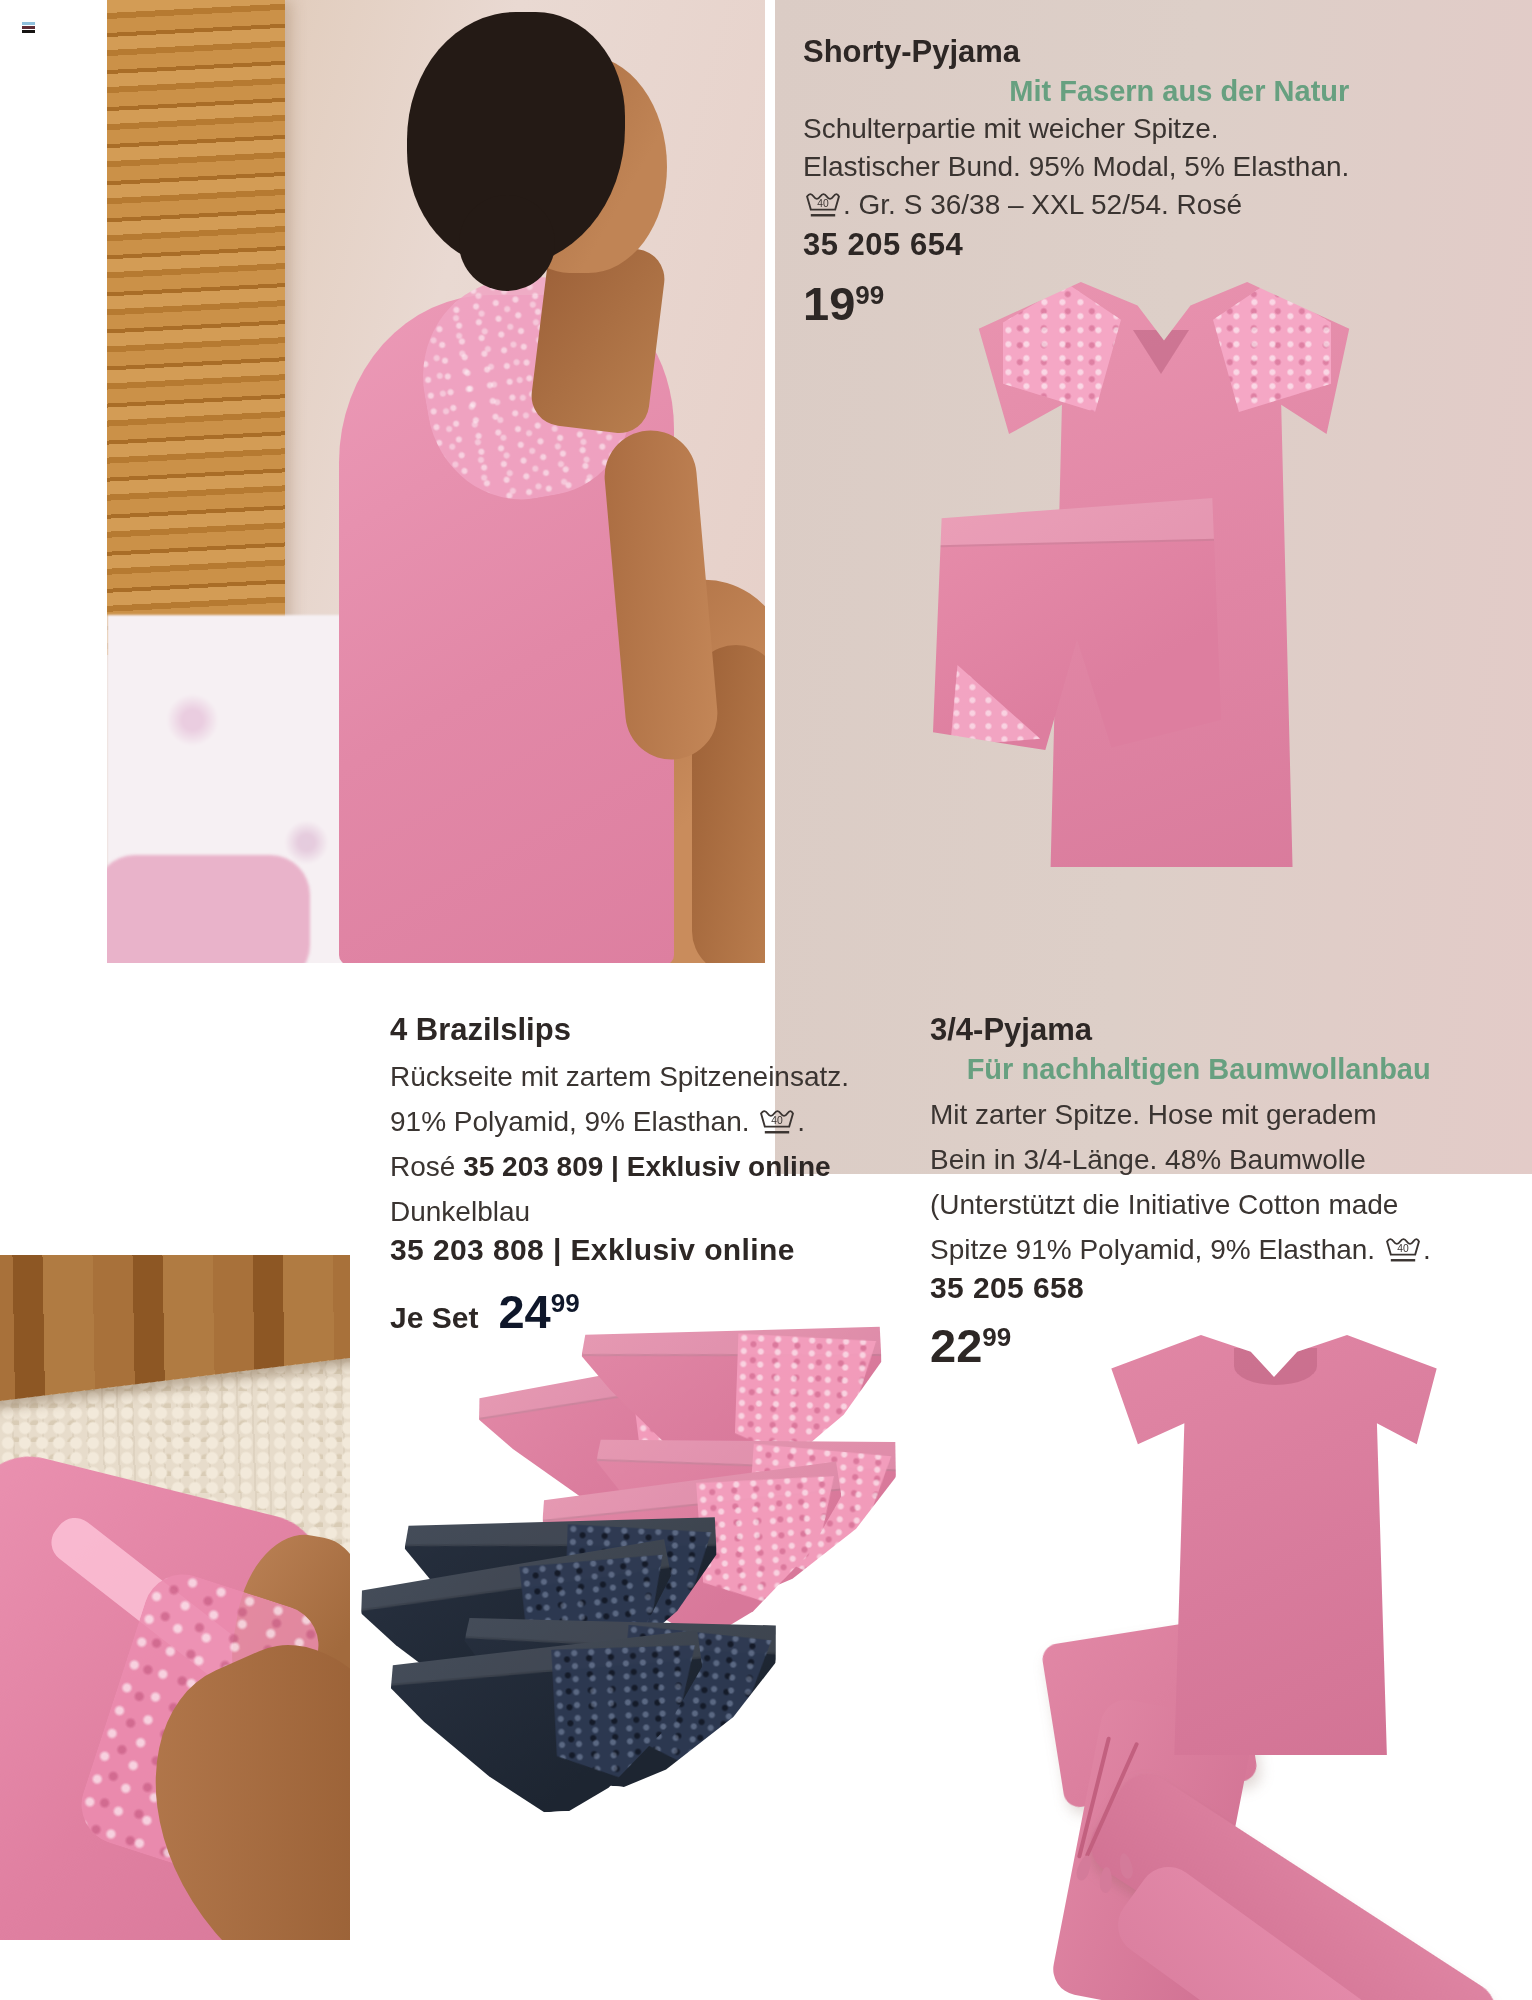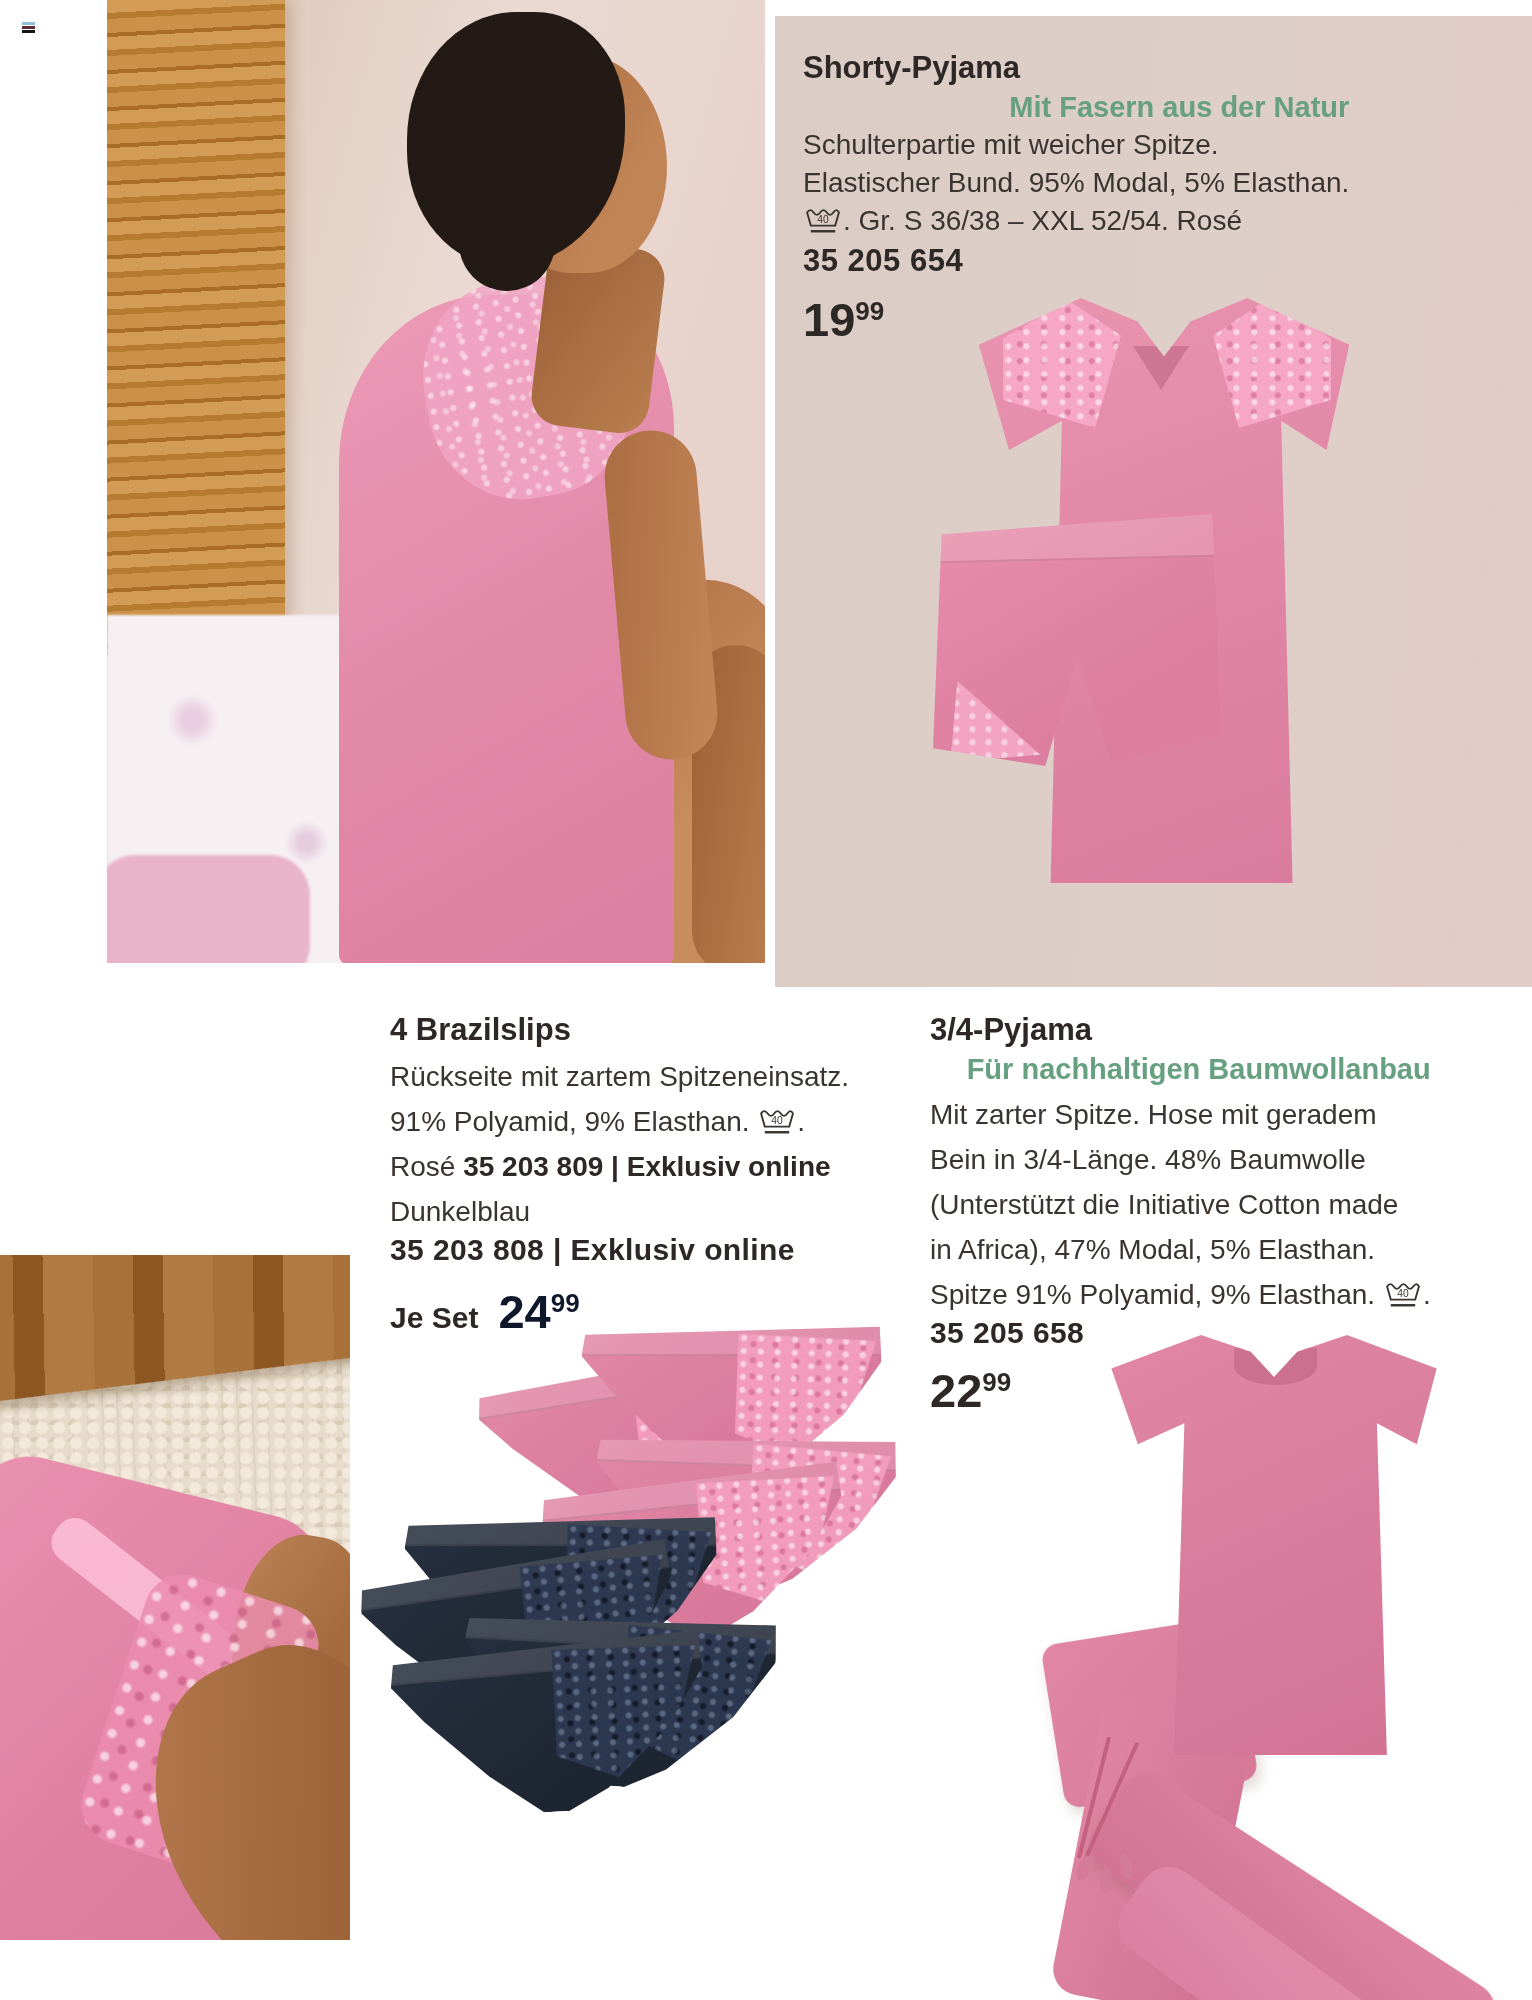--- a/index.html
+++ b/index.html
@@ -45,22 +45,22 @@
                      radial-gradient(circle at 70% 60%,rgba(255,255,255,.4) 2px,transparent 4px);
     background-size:20px 16px,26px 18px;border-radius:45%;}
   .pm-arm{position:absolute;left:508px;top:430px;width:92px;height:330px;transform:rotate(-5deg);
     background:linear-gradient(100deg,#aa6c41,#c48758);border-radius:46px;}
   .pm-knee{position:absolute;left:436px;top:575px;width:255px;height:410px;transform:rotate(16deg);
     background:linear-gradient(115deg,#a96b40,#c98c5c 60%);border-radius:50% 50% 22% 22%;}
   .pm-shin{position:absolute;left:585px;top:645px;width:88px;height:330px;
     background:linear-gradient(100deg,#9c6036,#bd8050);border-radius:44px;}
 
   
-  .panel{left:775px;top:0;width:757px;height:971px;
-    background:linear-gradient(95deg,#dbccc5 0%,#ddcfc8 50%,#e3cbc8 100%);margin-top:16px;}
+  .panel{left:775px;top:0;width:757px;height:1174px;
+    background:linear-gradient(95deg,#dbccc5 0%,#ddcfc8 50%,#e3cbc8 100%);}
   .panel-text{position:absolute;left:28px;top:32px;white-space:nowrap;}
   .p-title{font-size:31px;font-weight:bold;color:#2d2725;line-height:40px;}
   .p-eco{font-size:29px;font-weight:bold;color:#67a080;line-height:38px;text-align:right;}
   .p-body{font-size:28px;line-height:38px;color:#3a3431;}
   .p-num{font-size:31px;font-weight:bold;color:#2d2725;line-height:42px;letter-spacing:.5px;}
   .price{font-size:47px;font-weight:bold;color:#2d2725;margin-top:10px;}
   .price sup{font-size:26px;vertical-align:16px;}
   .wash-icon{display:inline-block;vertical-align:-5px;margin:0 2px;}
 
   
@@ -258,21 +258,20 @@
     <span class="set-label">Je Set</span><span class="t-price"><span>24</span><sup>99</sup></span>
   </div>
 </div>
 
 <div class="abs text-col col-pyjama">
   <div class="t-title">3/4-Pyjama</div>
   <div class="p-eco">Für nachhaltigen Baumwollanbau</div>
   <div class="t-body">Mit zarter Spitze. Hose mit geradem</div>
   <div class="t-body">Bein in 3/4-Länge. 48% Baumwolle</div>
   <div class="t-body">(Unterstützt die Initiative Cotton made</div>
-  <div class="t-body">in Africa), 47% Modal, 5% Elasthan.</div>
   <div class="t-body">
     <span>Spitze 91% Polyamid, 9% Elasthan.</span>
     <svg class="wash-icon" width="36" height="30" viewBox="0 0 36 32">
       <path d="M1 8 Q4.5 3 8 8 T15 8 T22 8 T29 8 T35 8 L31 22 L5 22 Z" fill="none" stroke="#3a3431" stroke-width="2"></path>
       <text x="18" y="19" font-size="11" text-anchor="middle" fill="#3a3431">40</text>
       <line x1="5" y1="28" x2="31" y2="28" stroke="#3a3431" stroke-width="2.6"></line>
     </svg><span>.</span>
   </div>
   <div class="t-num">35 205 658</div>
   <div class="price"><span>22</span><sup>99</sup></div>

